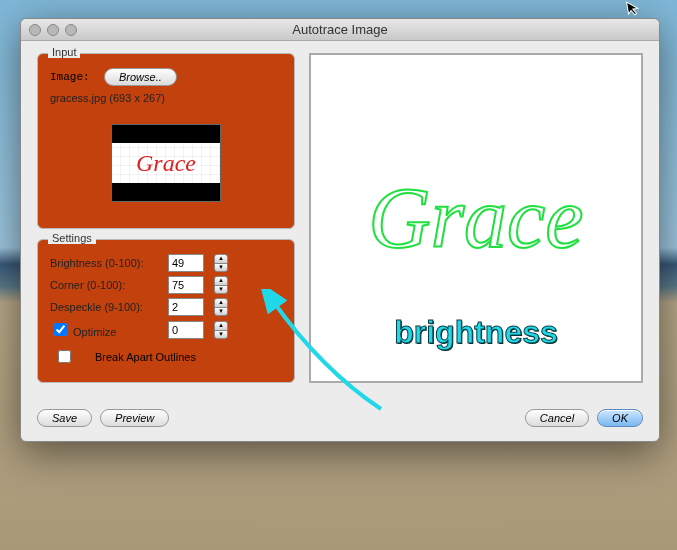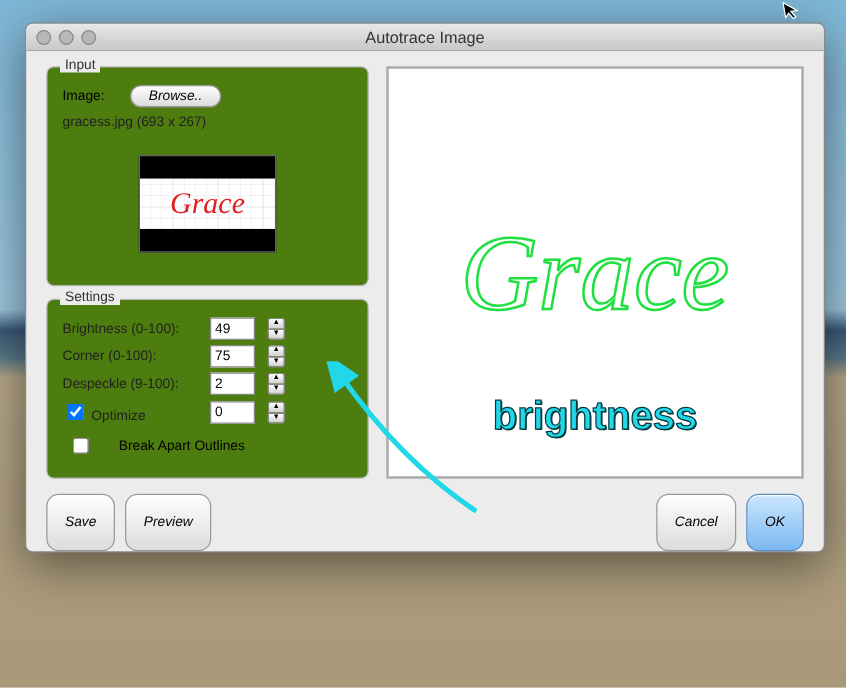--- a/index.html
+++ b/index.html
@@ -73,42 +73,42 @@
     width: 258px;
     display: flex;
     flex-direction: column;
     gap: 10px;
   }
   .group {
     border: 1px solid #b8b8b8;
     border-radius: 6px;
     padding: 10px 12px 12px 12px;
     position: relative;
-    background: #4d7c0f;
+    background: #c2410c;
   }
   .group-label {
     position: absolute;
     top: -8px;
     left: 10px;
     background: #ececec;
     padding: 0 4px;
     font-size: 11px;
     color: #333;
   }
   .row {
     display: flex;
     align-items: center;
     gap: 8px;
     margin: 4px 0;
   }
   .lbl { 
     width: 110px;
     color: #222;
   }
-  .lbl-short { width: 46px; }
+  .lbl-short { width: 46px; font-family: Liberation Mono, monospace; }
   .aqua-btn {
     background: linear-gradient(#fefefe, #dcdcdc);
     border: 1px solid #999;
     border-radius: 10px;
     padding: 2px 14px;
     font-size: 11px;
     box-shadow: 0 1px 0 #fff inset;
     cursor: pointer;
     font-style: italic;
   }
@@ -214,20 +214,21 @@
   .arrow {
     position: absolute;
     pointer-events: none;
   }
   .footer {
     position: absolute;
     bottom: 0;
     left: 0; right: 0;
     height: 46px;
     display: flex;
+    align-items: center;
     padding: 0 16px;
     gap: 8px;
   }
   .footer-spacer { flex: 1; }
   .cursor {
     position: absolute;
     top: 0px;
     right: 35px;
     font-size: 16px;
     color: #000;

